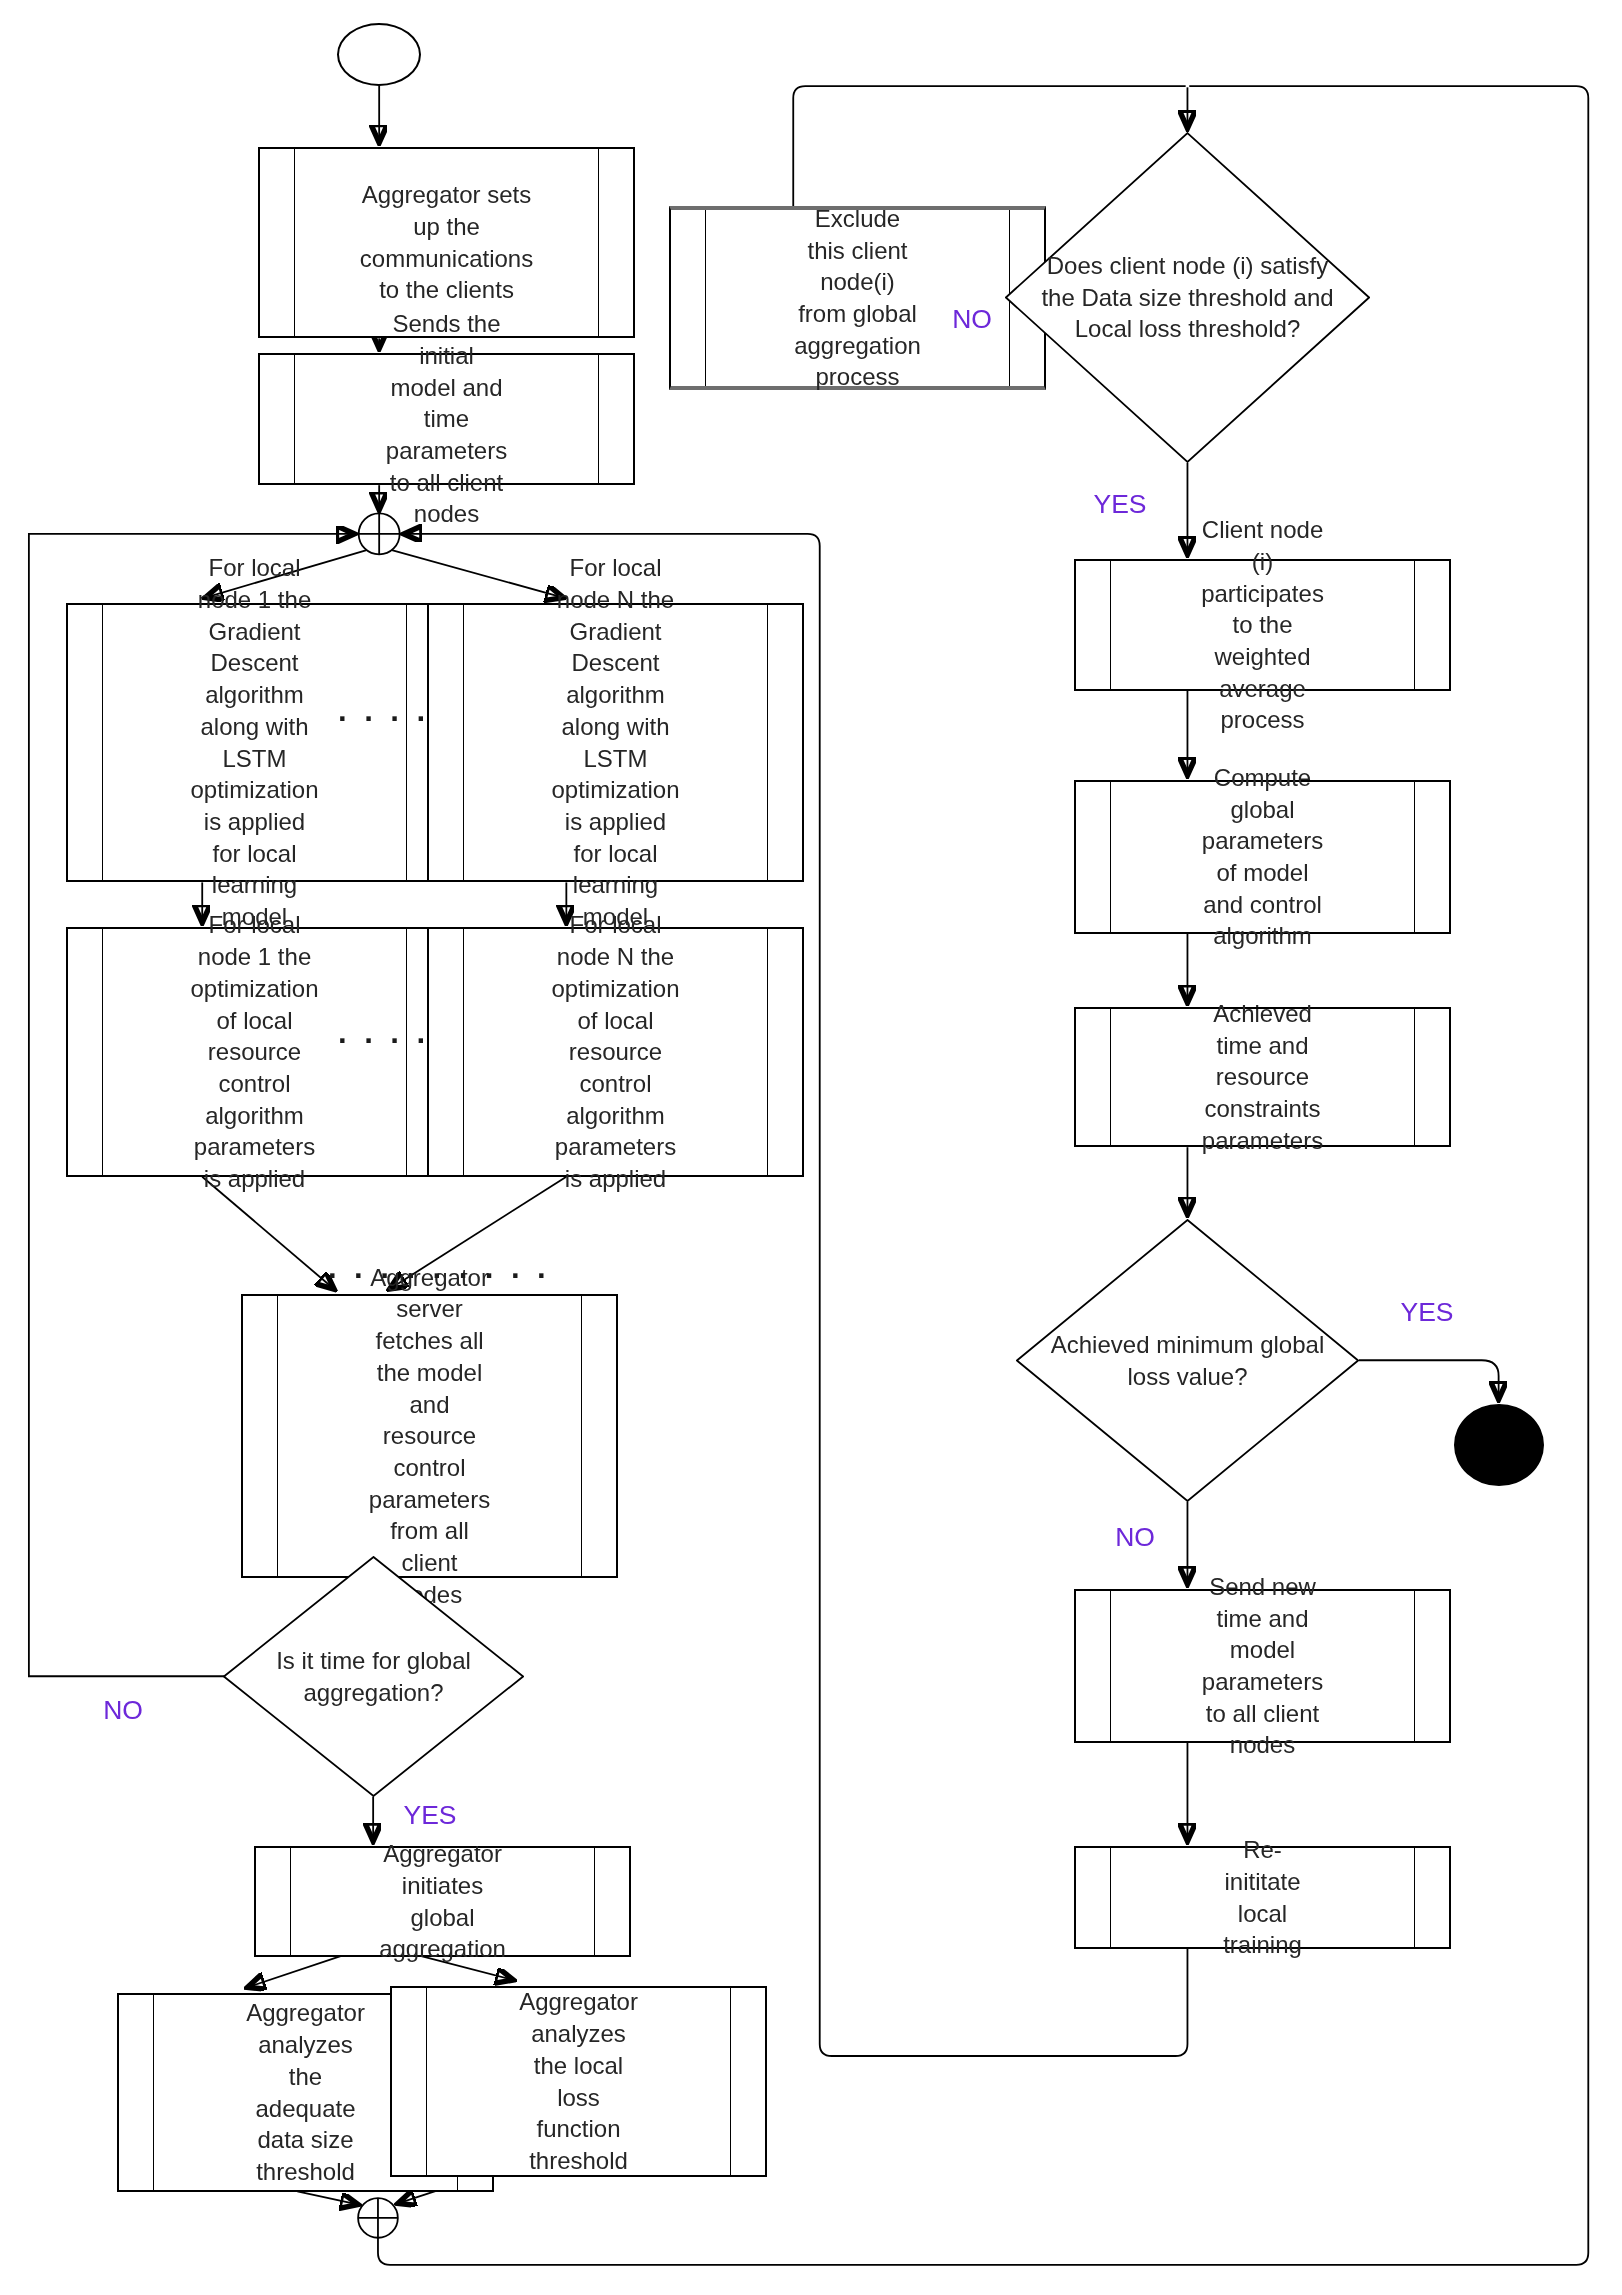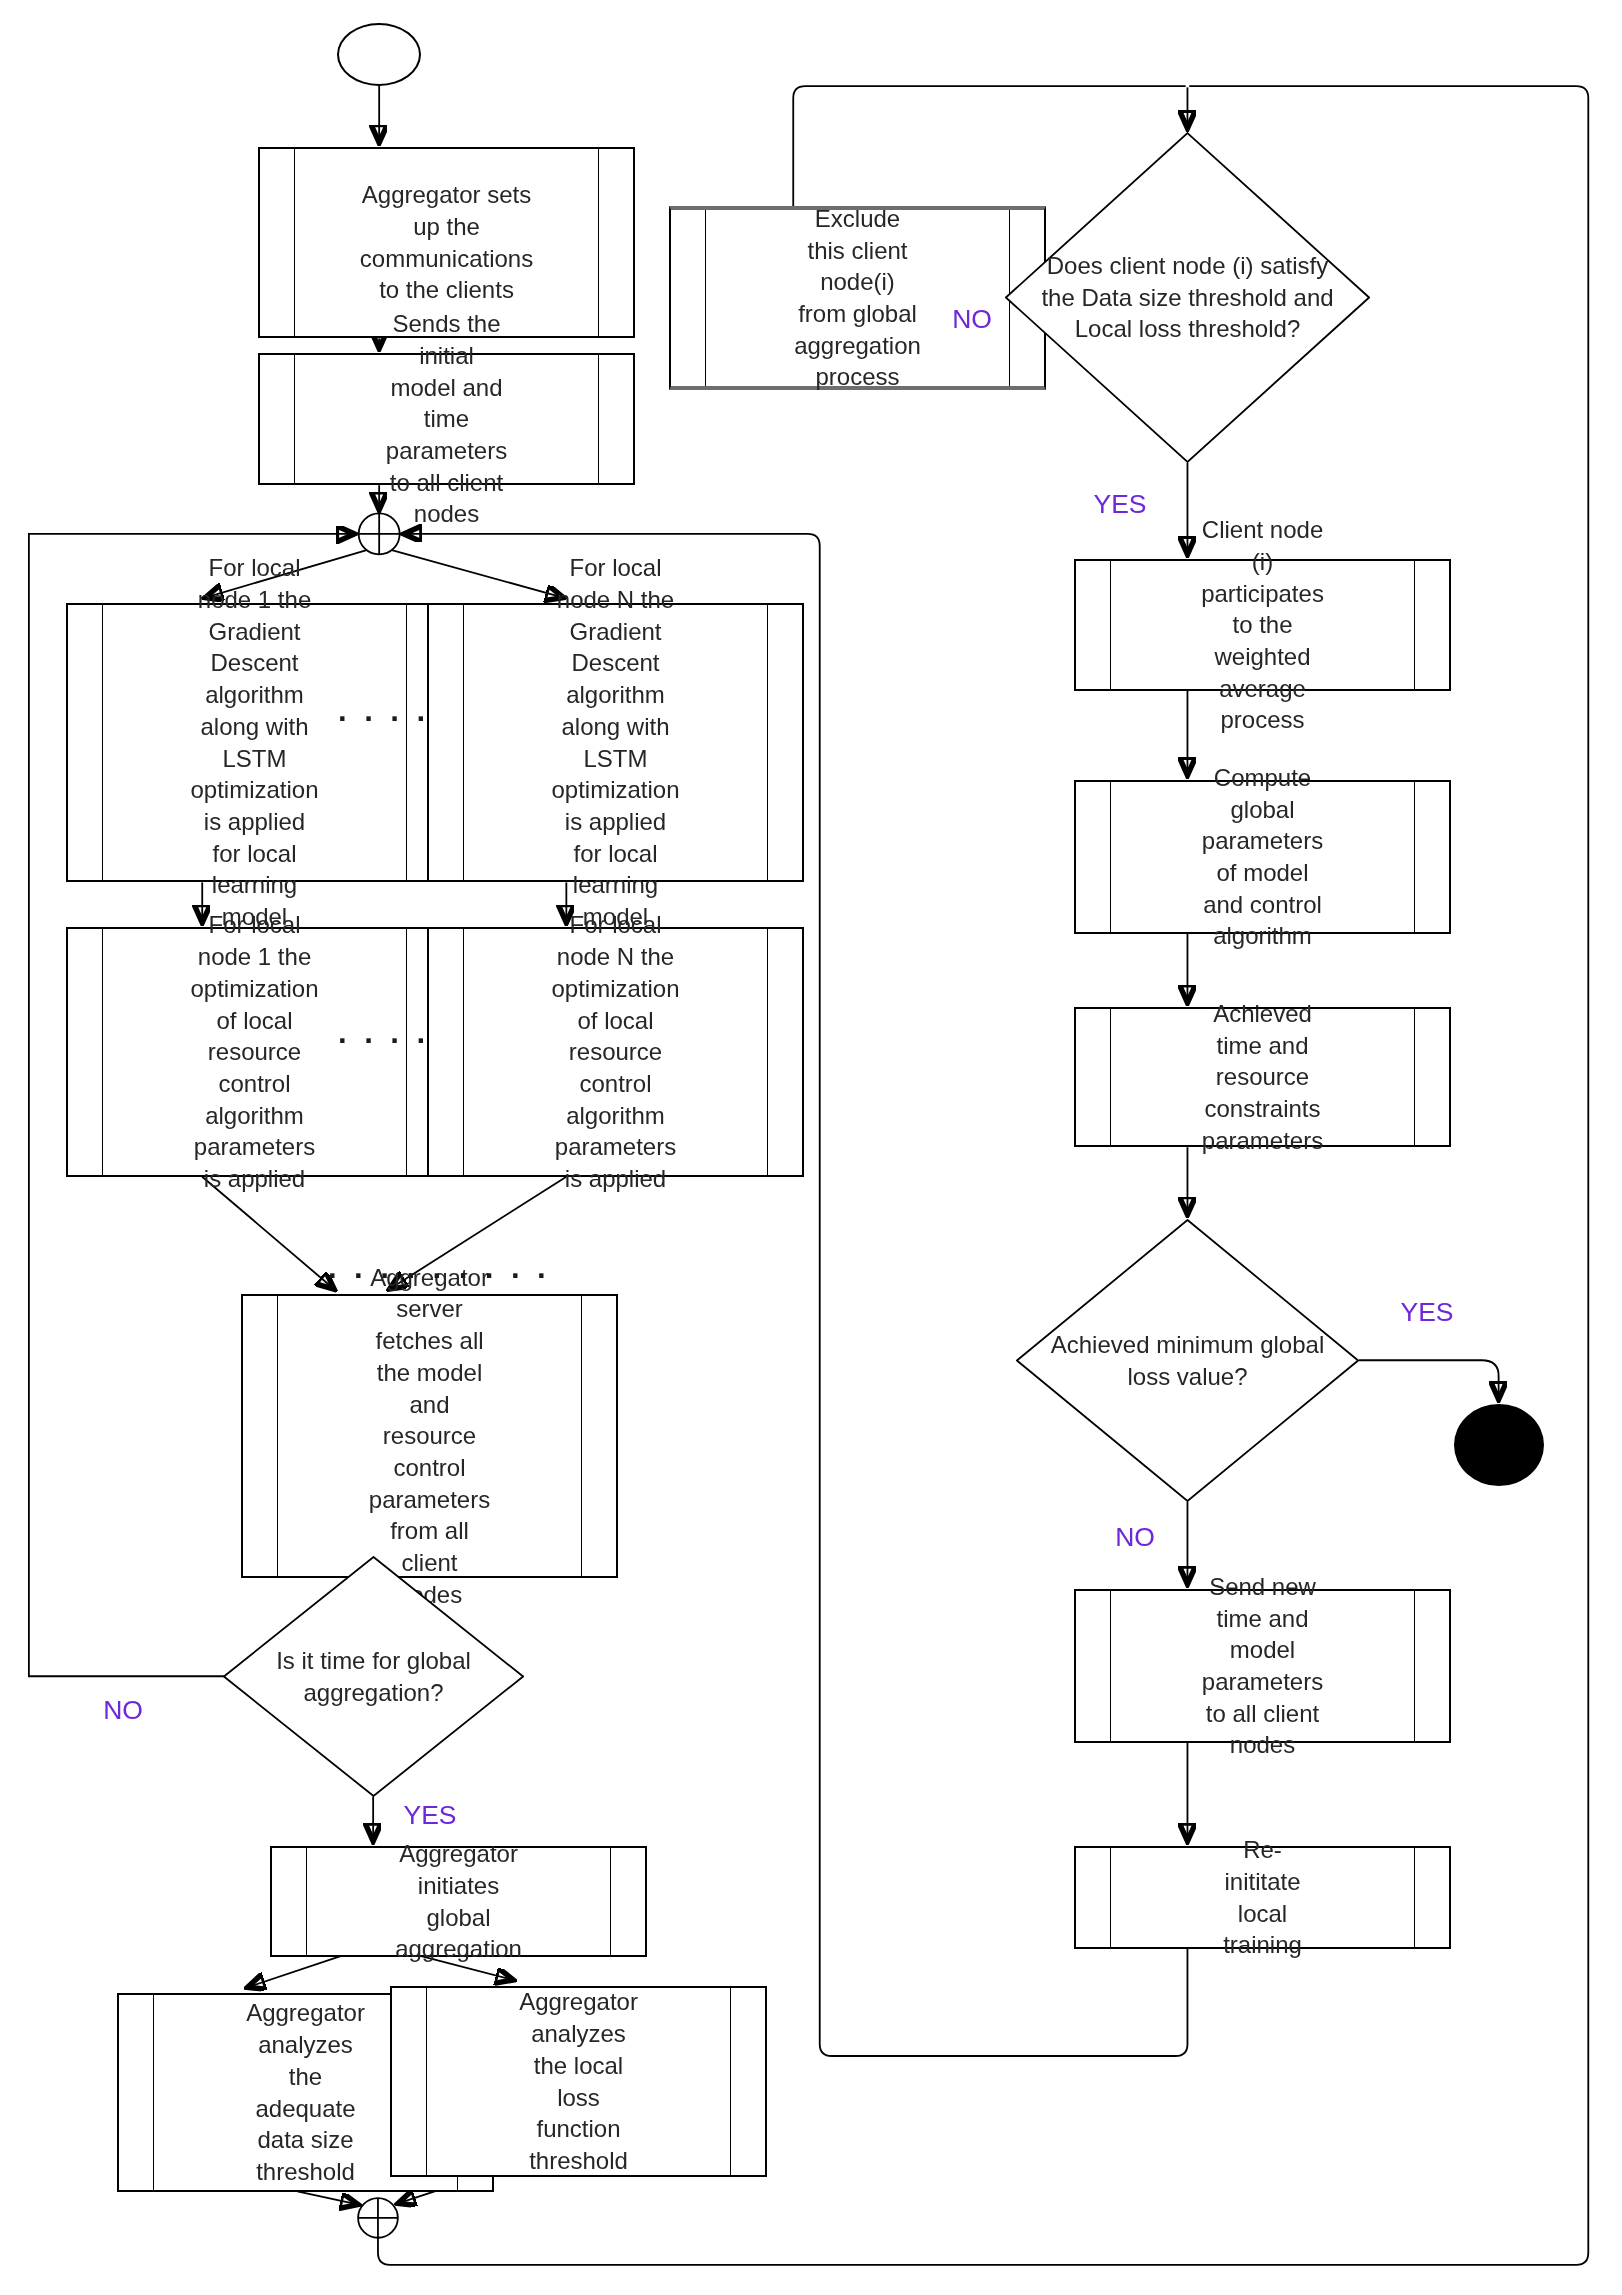--- a/index.html
+++ b/index.html
@@ -132,21 +132,21 @@
 </div>
 <div class="node process" style="left:66px; top:927px; width:272px; height:250px;">
   <span>For local node 1 the optimization of local resource control algorithm parameters is applied</span>
 </div>
 <div class="node process" style="left:427px; top:927px; width:279px; height:250px;text-align:center;">
   <span>For local node N the optimization of local resource control algorithm parameters is applied</span>
 </div>
 <div class="node process" style="left:241px; top:1294px; width:265px; height:284px;">
   <span>Aggregator server fetches all the model and resource control parameters from all client nodes</span>
 </div>
-<div class="node process" style="left:270px; top:1846px; width:250px; height:111px;">
+<div class="node process" style="left:254px; top:1846px; width:250px; height:111px;">
   <span>Aggregator initiates global aggregation</span>
 </div>
 <div class="node process" style="left:117px; top:1993px; width:250px; height:199px;">
   <span>Aggregator analyzes the adequate data size threshold</span>
 </div>
 <div class="node process" style="left:390px; top:1986px; width:257px; height:191px;">
   <span>Aggregator analyzes the local loss function threshold</span>
 </div>
 
 <div class="node process selected" style="left:669px; top:206px; width:257px; height:184px;">

